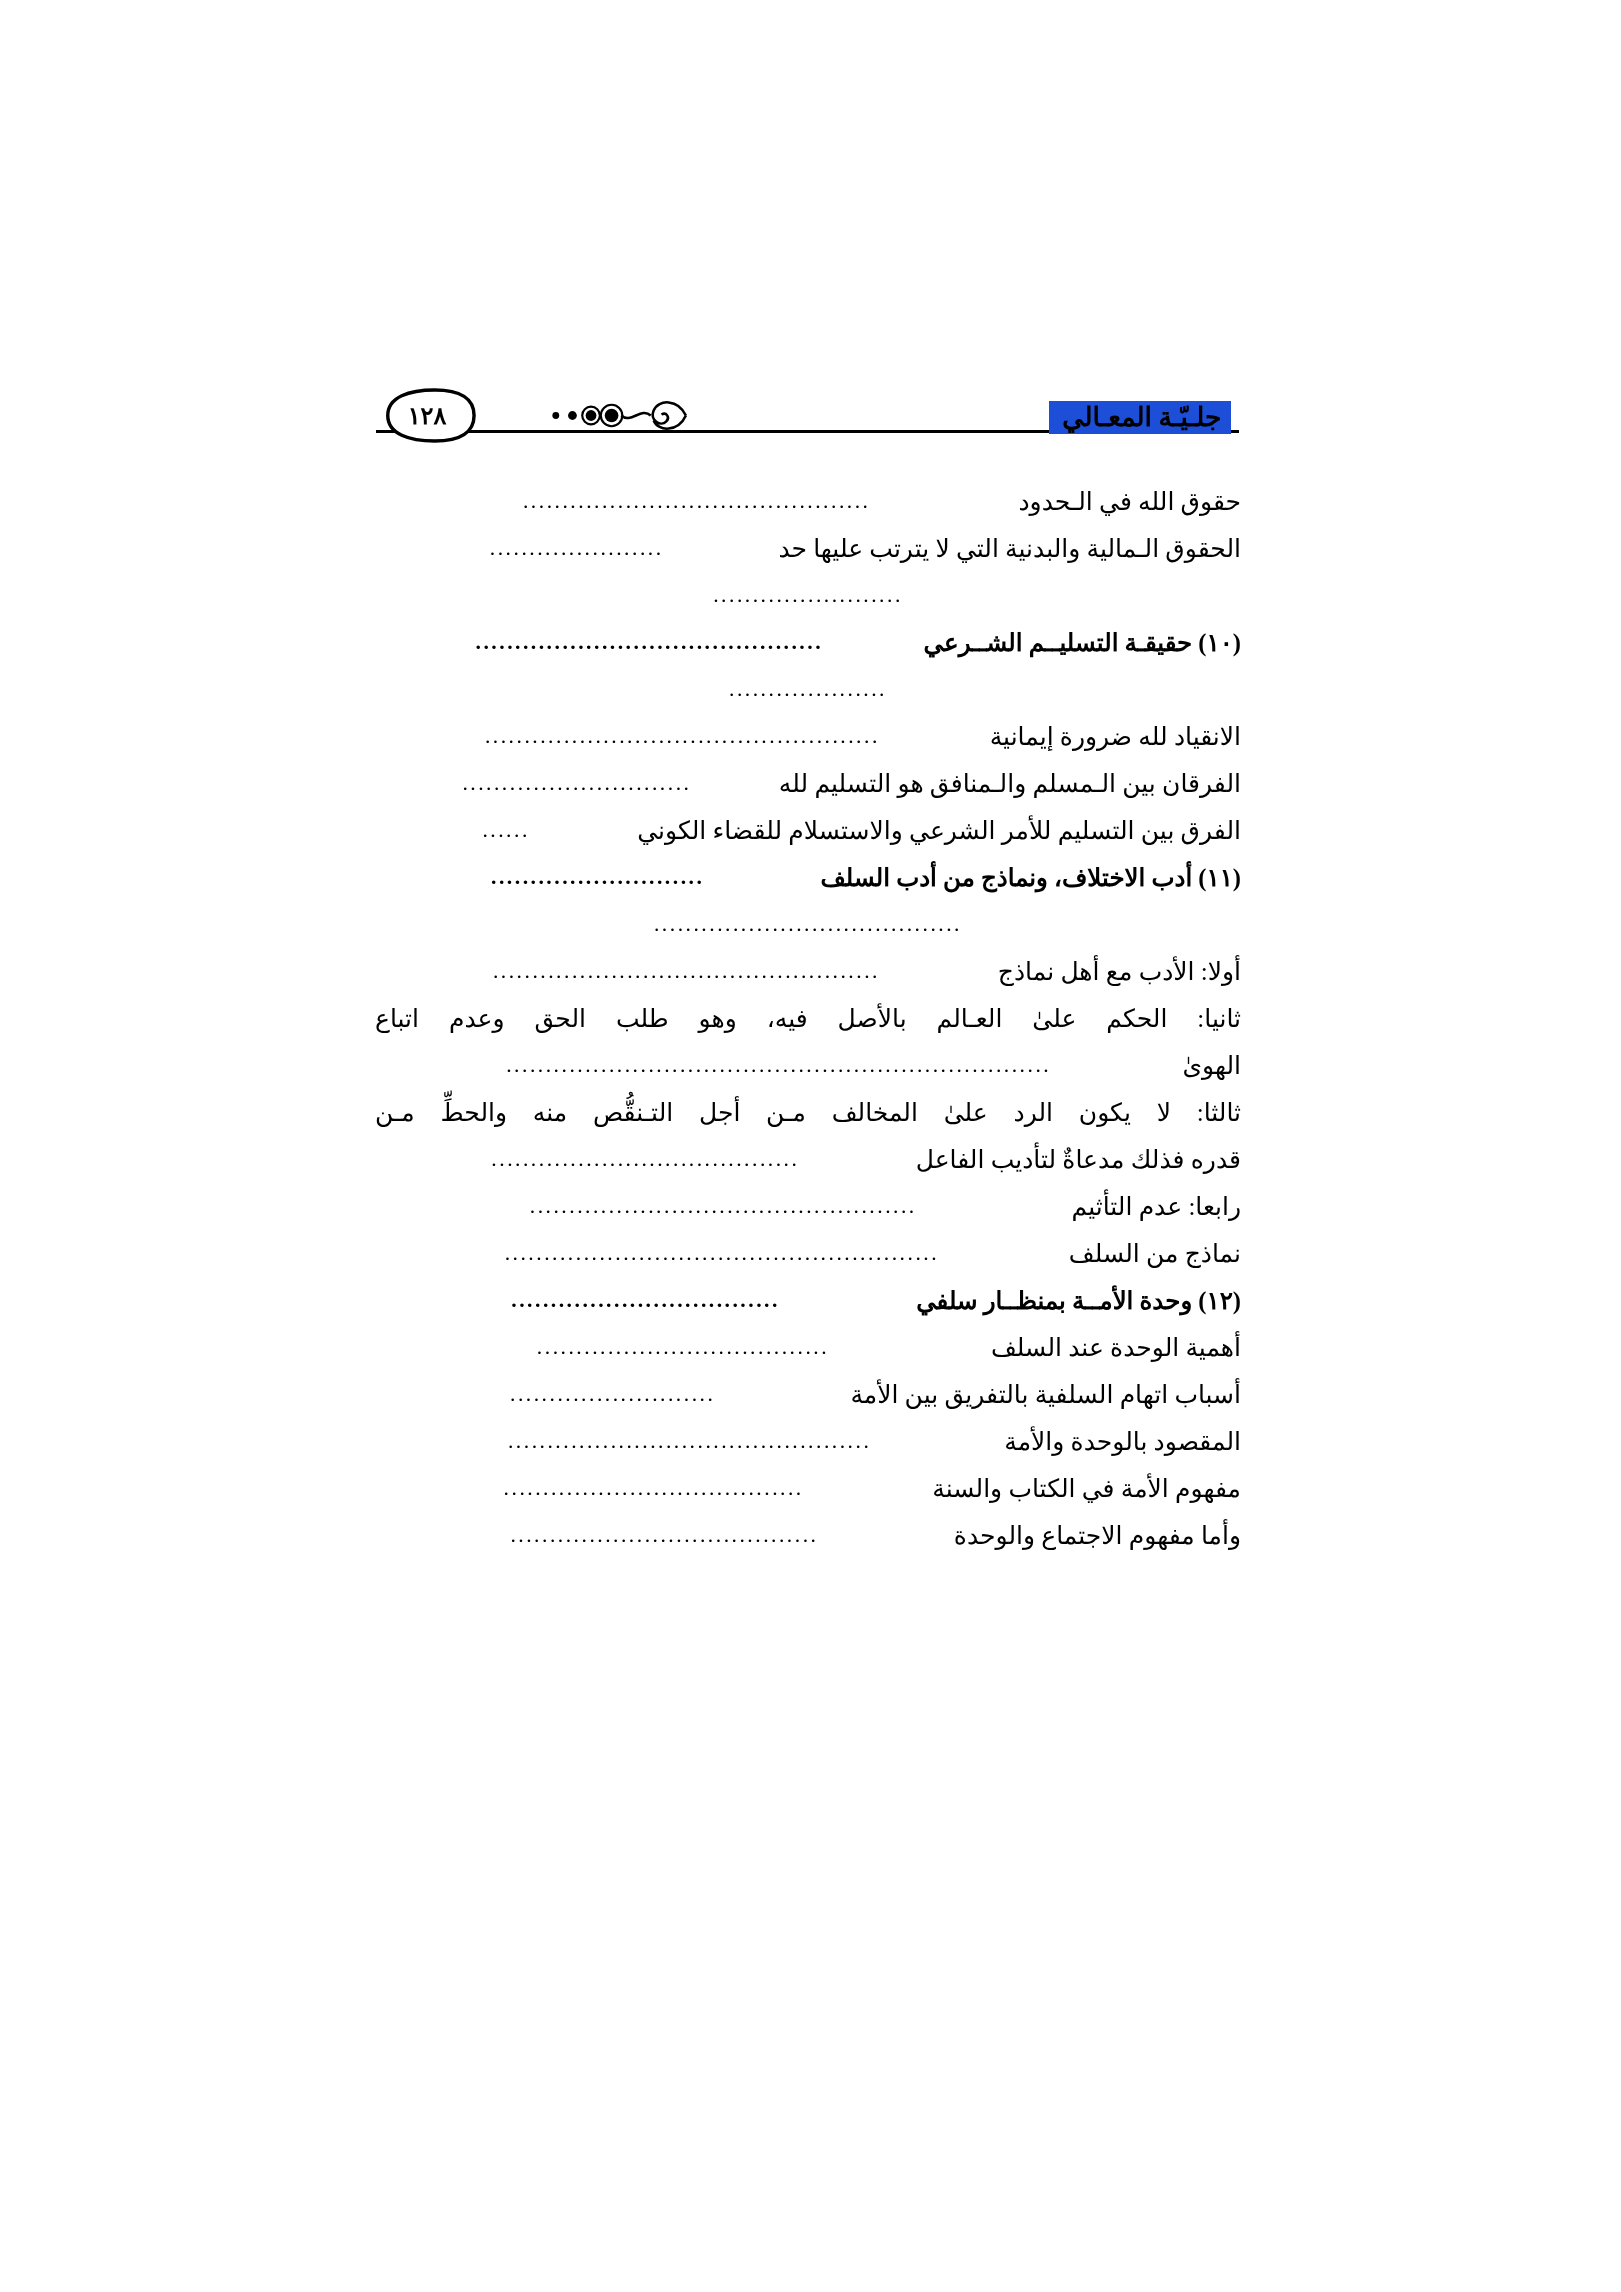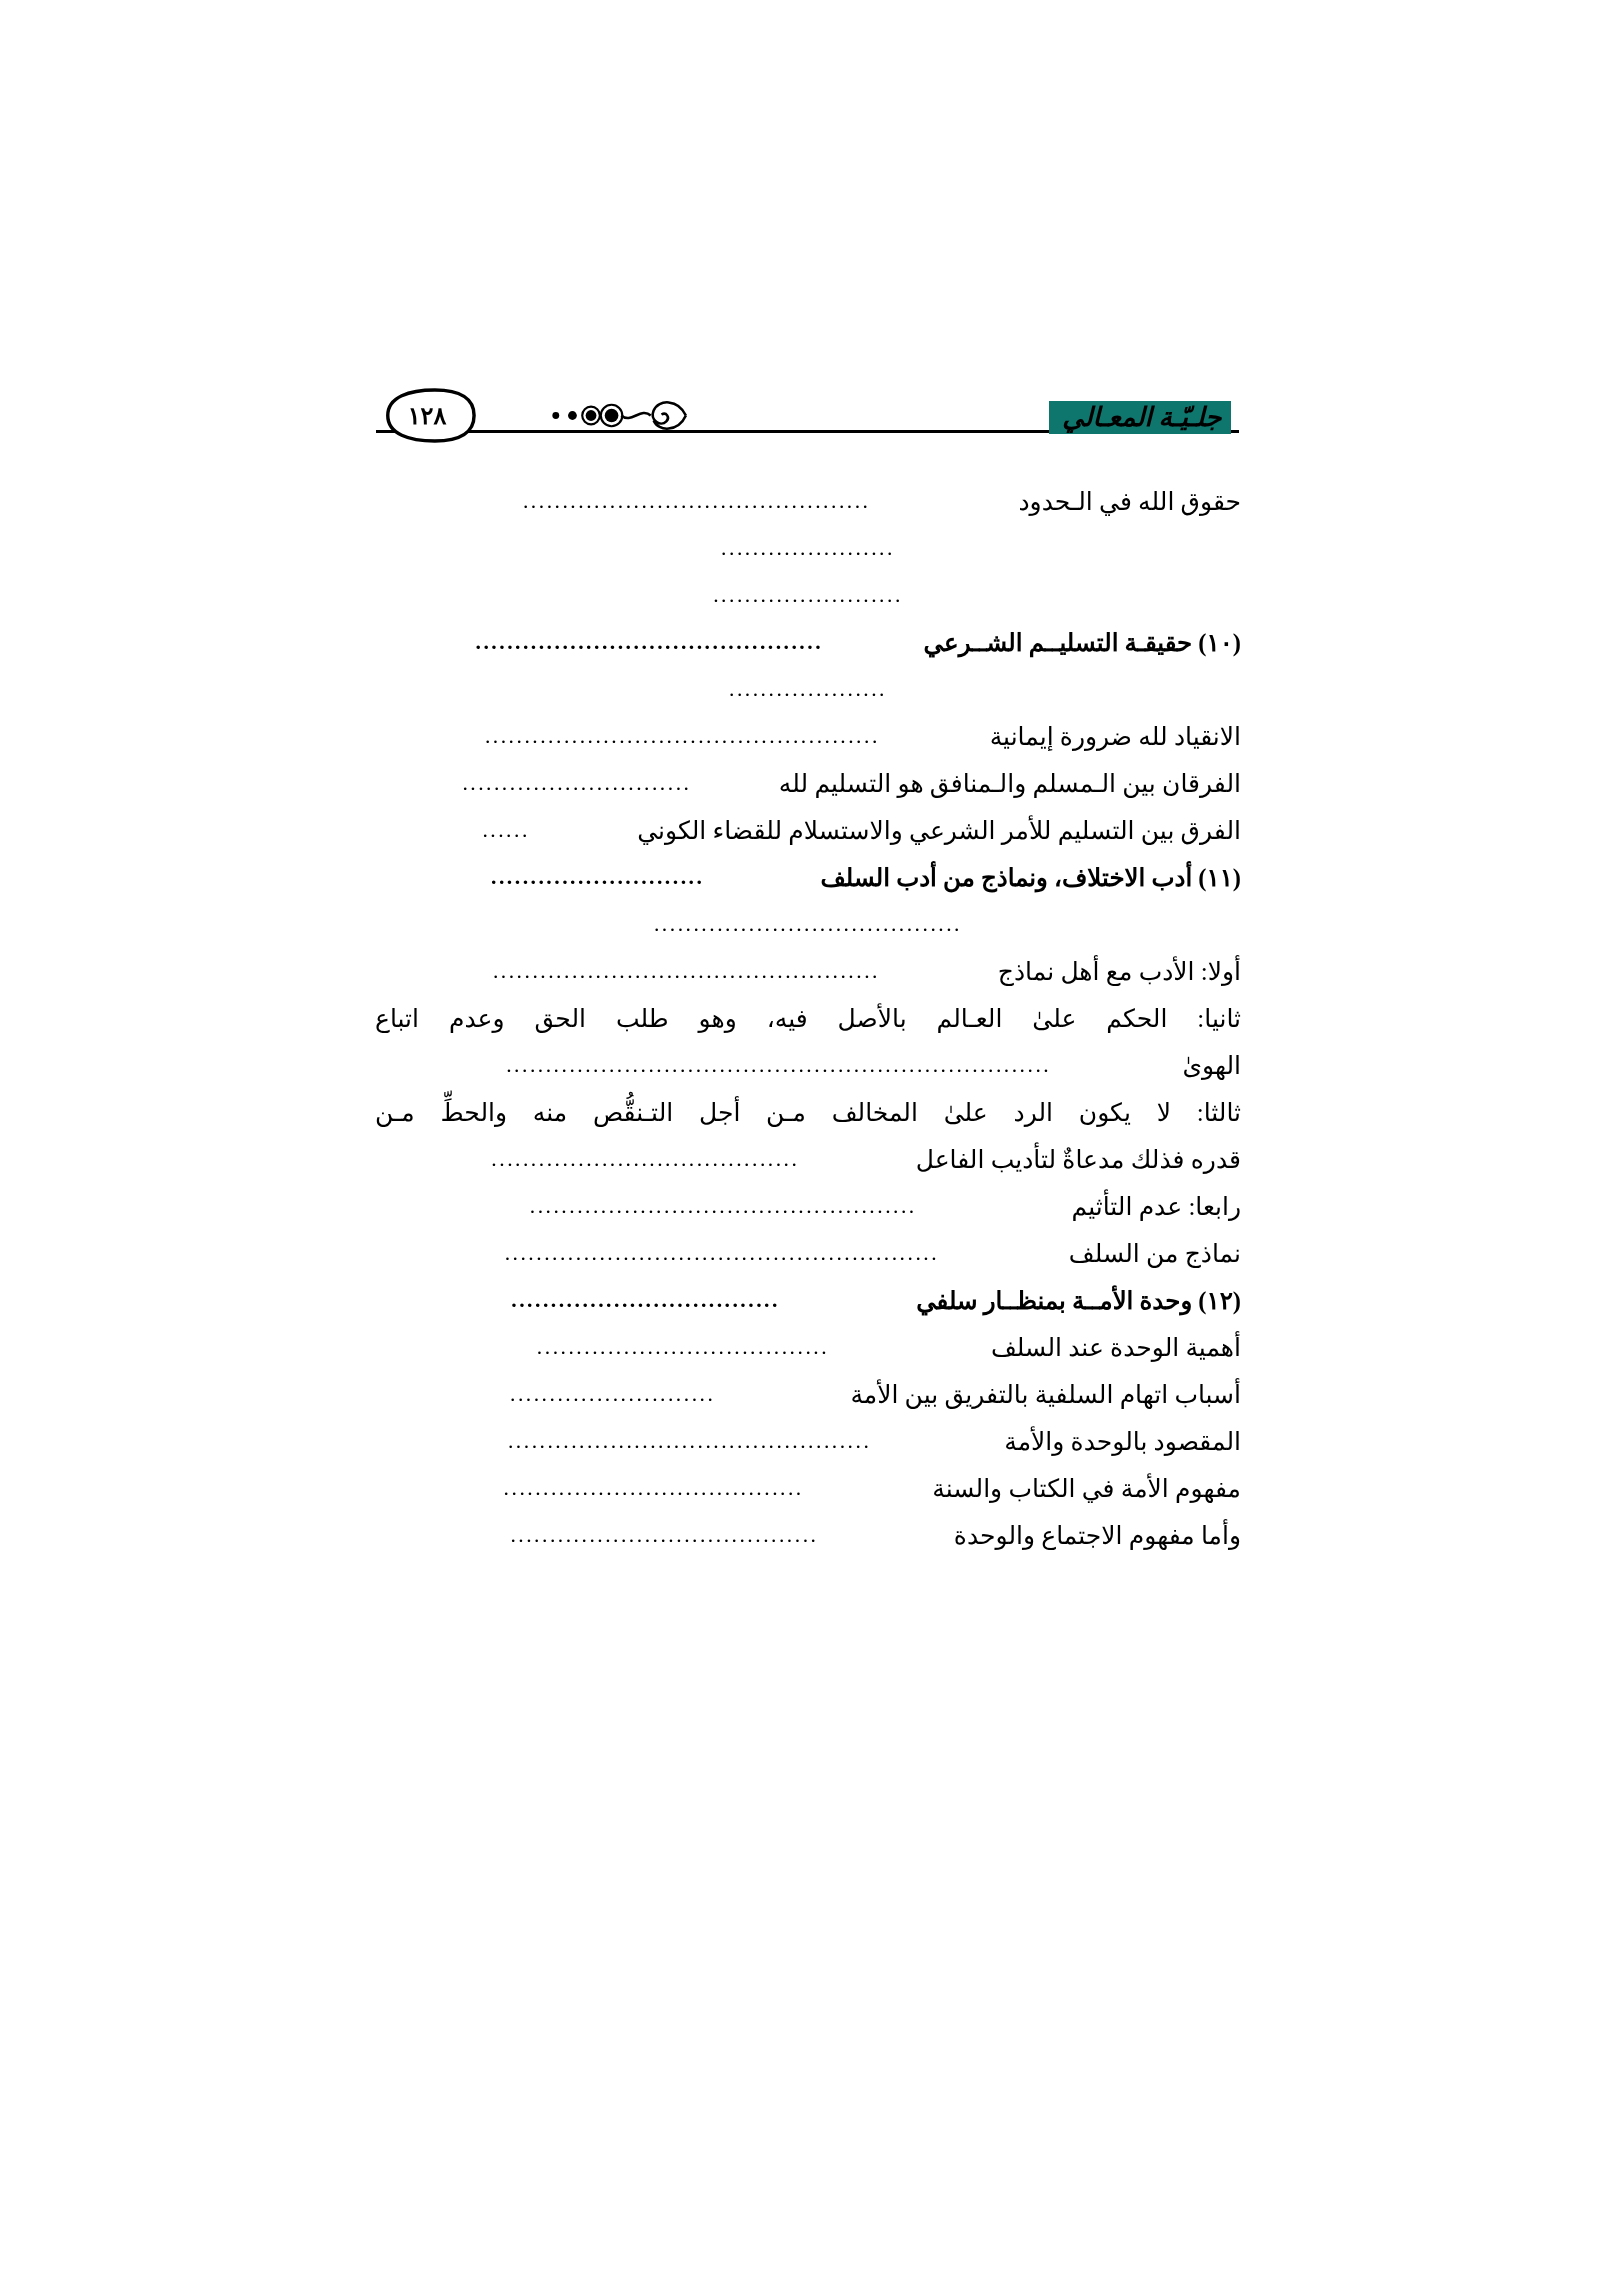--- a/index.html
+++ b/index.html
@@ -43,25 +43,24 @@
     background: #000;
   }
 
   .header-title {
     position: absolute;
     top: 13.7px;
     right: 7.8px;
     font-size: 26.5px;
     font-weight: bold;
     letter-spacing: 1px;
-    background: #0f766e;
+    background: #1d4ed8;
     padding: 0 9.8px 0 13.7px;
     line-height: 33px;
     white-space: nowrap;
-    font-style: italic;
   }
 
   .header-ornament {
     position: absolute;
     top: 5.9px;
     left: 118px;
     width: 196px;
     height: 45px;
   }
 
@@ -183,20 +182,21 @@
 
   <div class="toc">
 
     <div class="toc-entry">
       <span class="label">حقوق الله في الـحدود</span>
       <span class="page">٩٣</span>
       <span class="dots">............................................</span>
     </div>
 
     <div class="toc-entry">
+      <span class="label">الحقوق الـمالية والبدنية التي لا يترتب عليها حد</span>
       <span class="page">٩٣</span>
       <span class="dots">......................</span>
     </div>
 
     <div class="toc-entry">
       <span class="page">٩٥</span>
       <span class="dots">........................</span>
     </div>
 
     <div class="toc-entry bold">

